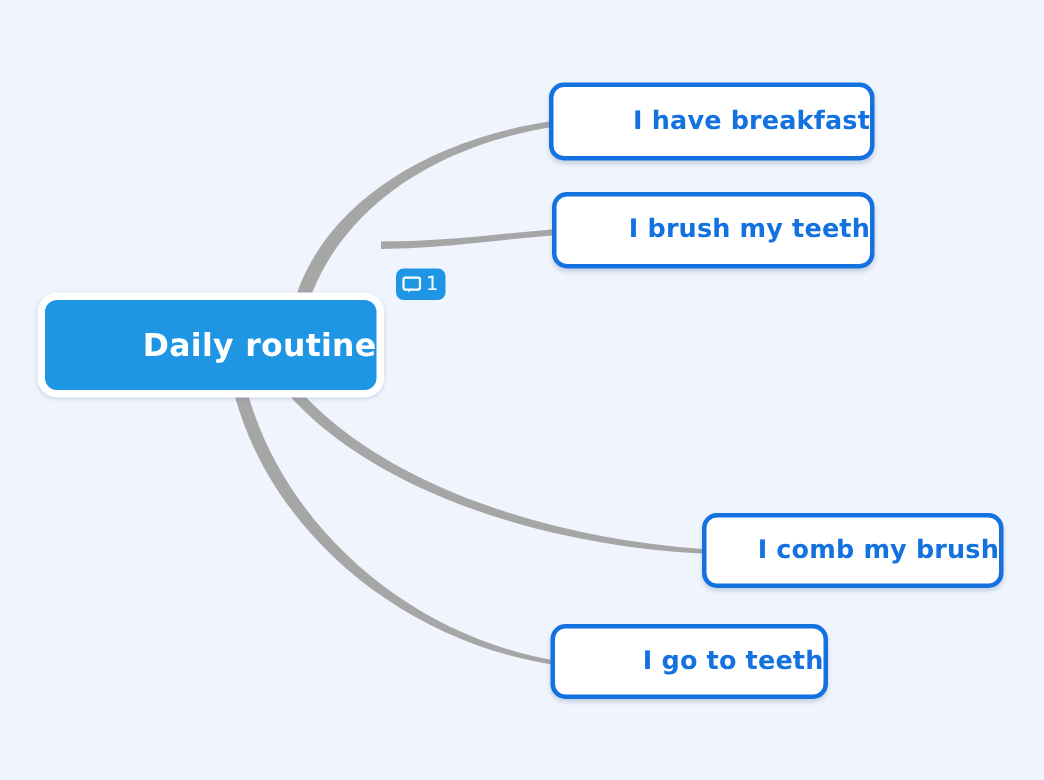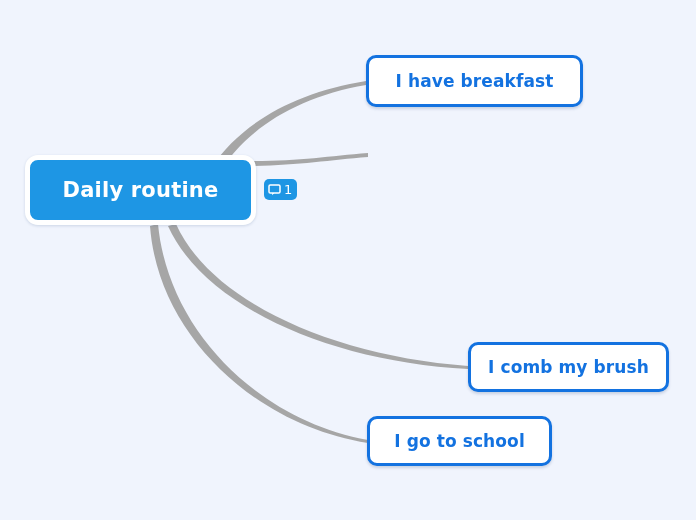--- a/index.html
+++ b/index.html
@@ -26,32 +26,33 @@
     top: 0;
     width: 696px;
     height: 520px;
     pointer-events: none;
   }
   .node {
     position: absolute;
     box-sizing: border-box;
     display: flex;
     align-items: center;
-    justify-content: center;
+    justify-content: flex-end;
   }
   
   .node-root {
     background: #1e96e4;
     border: 5px solid #ffffff;
     border-radius: 13px;
     color: #ffffff;
     font-size: 21px;
     font-weight: bold;
     letter-spacing: 0.2px;
     box-shadow: 0 1px 3px rgba(40,70,120,0.18);
+    margin-top: 40px;
   }
   
   .node-leaf {
     background: #ffffff;
     border: 3px solid #1372e0;
     border-radius: 10px;
     color: #1372e0;
     font-size: 17px;
     font-weight: bold;
     letter-spacing: 0.1px;
@@ -105,22 +106,25 @@
         <path d="M 4.2,9 L 4.2,11.2 L 6.3,9 Z" fill="#ffffff"></path>
       </svg>
     </span>
     <span class="badge-count">1</span>
   </div>
 
   <div class="node node-leaf" style="left:366px; top:55px; width:217px; height:52px;">
     <span class="node-label">I have breakfast</span>
   </div>
 
+  <div class="node node-leaf" style="left:368px; top:128px; width:215px; height:51px;">
+    <span class="node-label">I brush my teeth</span>
+  </div>
 
   <div class="node node-leaf" style="left:468px; top:342px; width:201px; height:50px;">
     <span class="node-label">I comb my brush</span>
   </div>
 
   <div class="node node-leaf" style="left:367px; top:416px; width:185px; height:50px;">
-    <span class="node-label">I go to school</span>
+    <span class="node-label">I go to teeth</span>
   </div>
 
 </div>
 
 </body></html>

